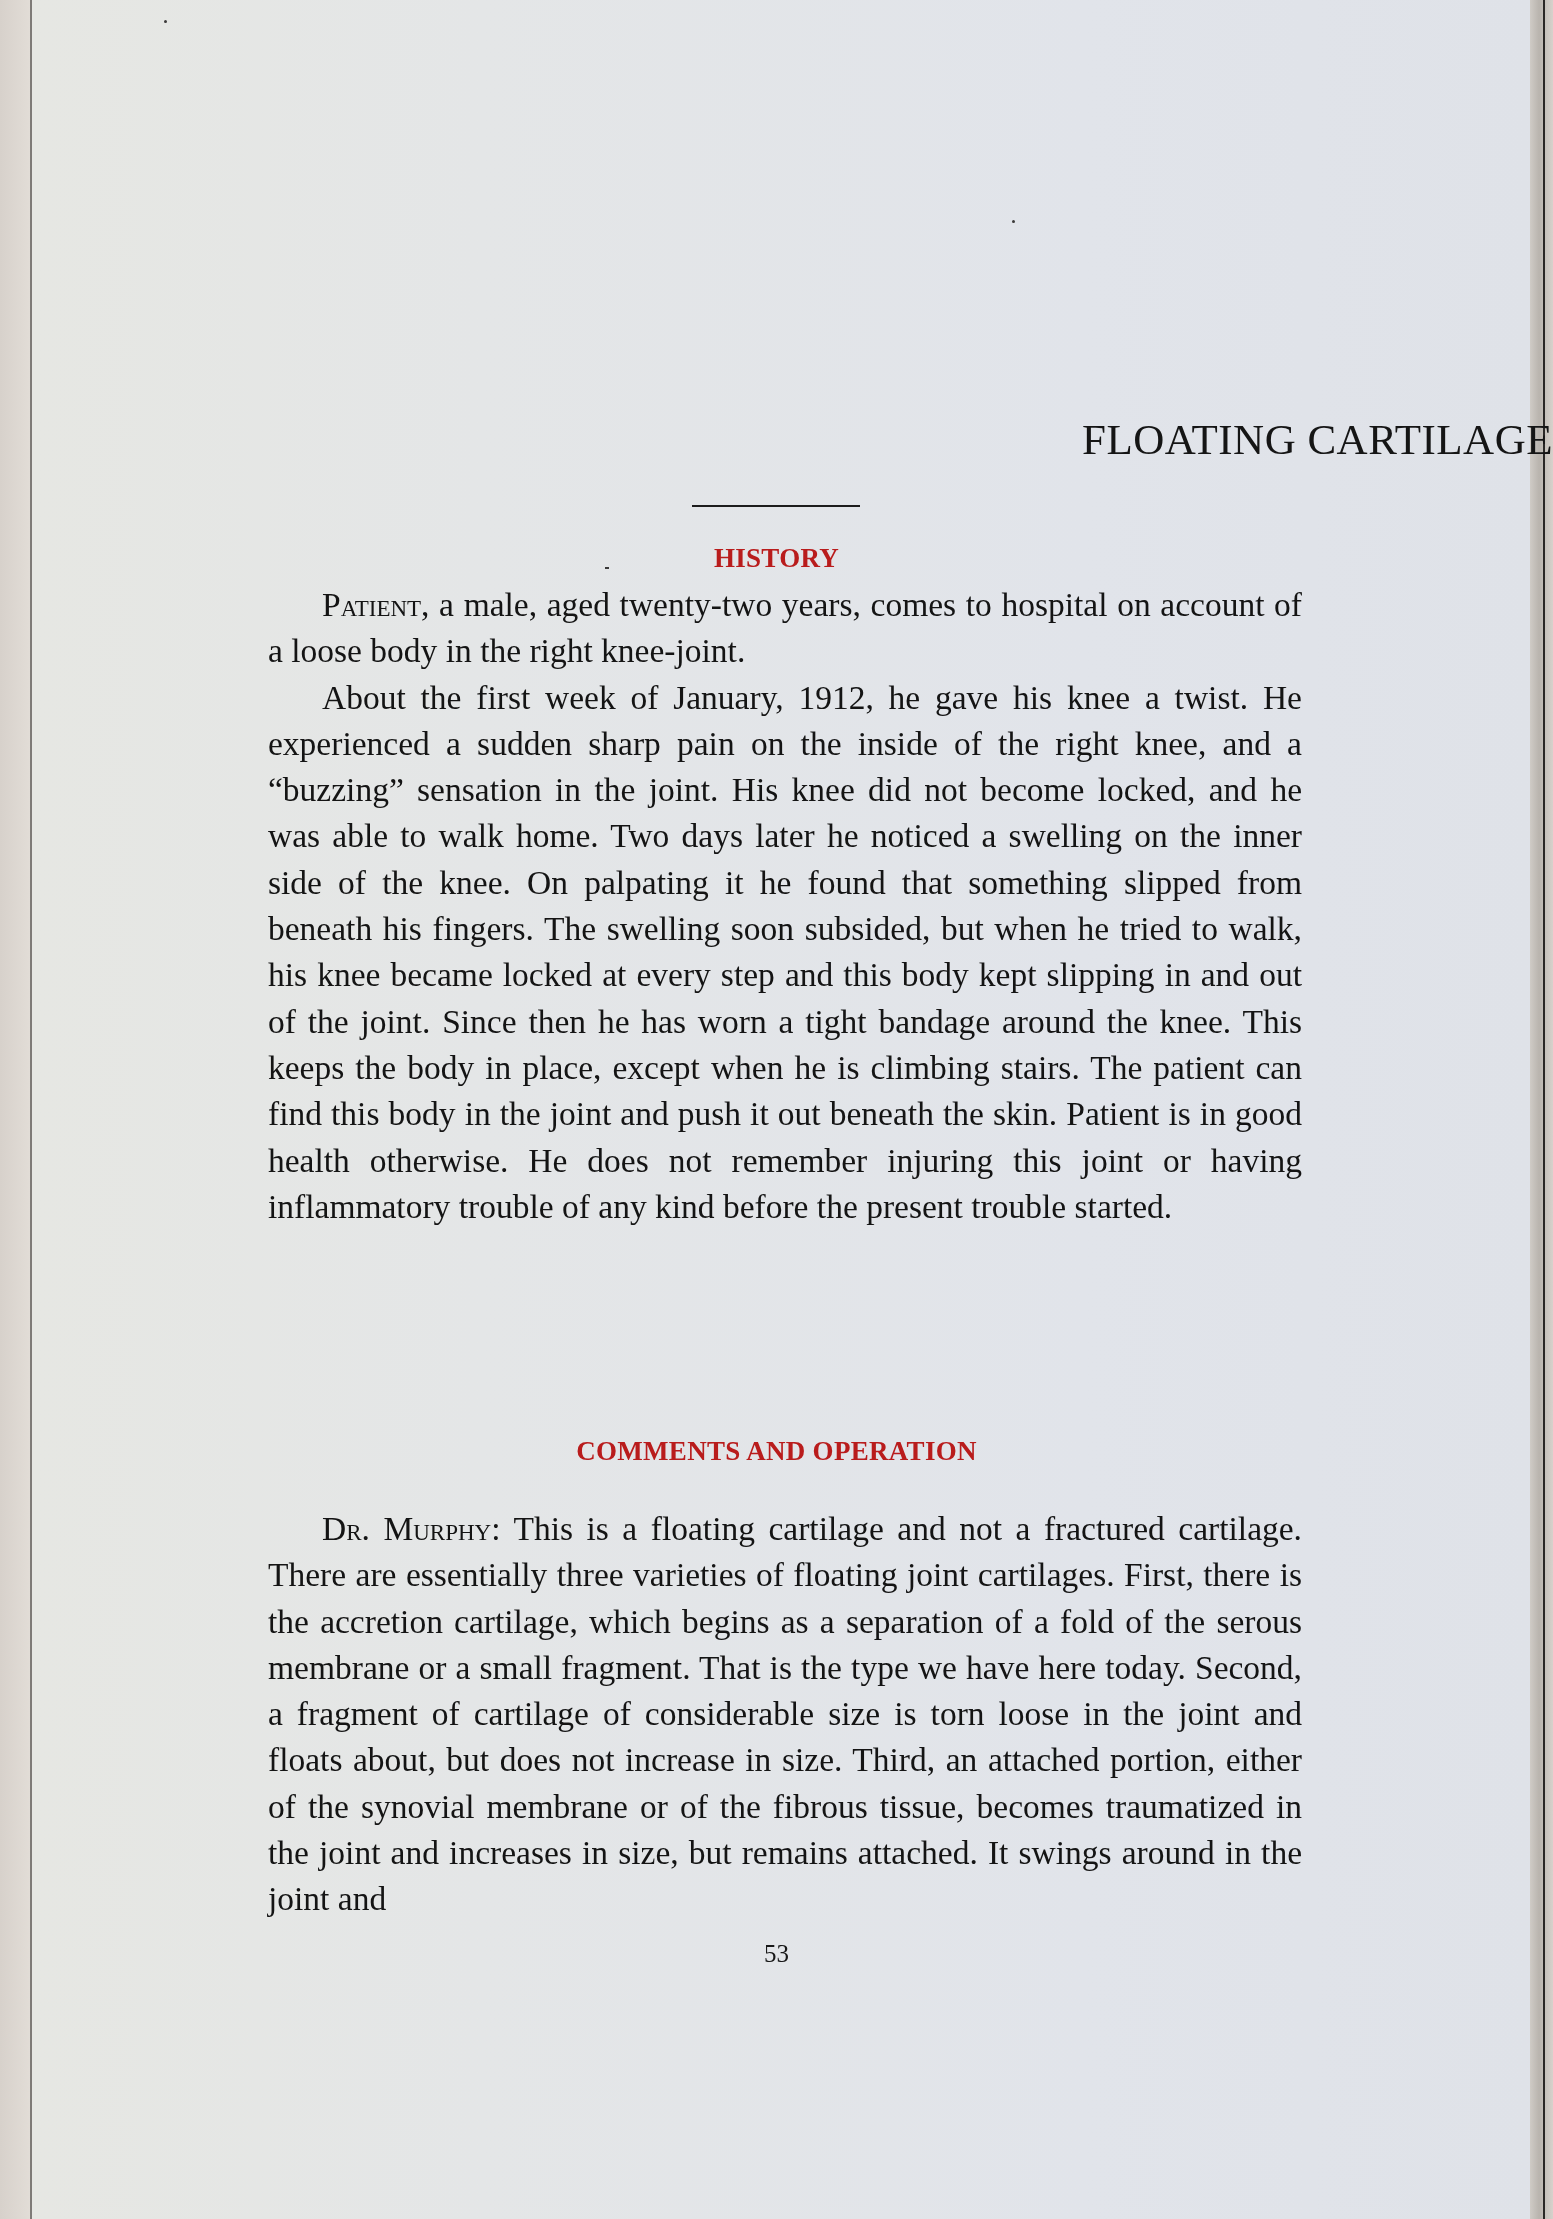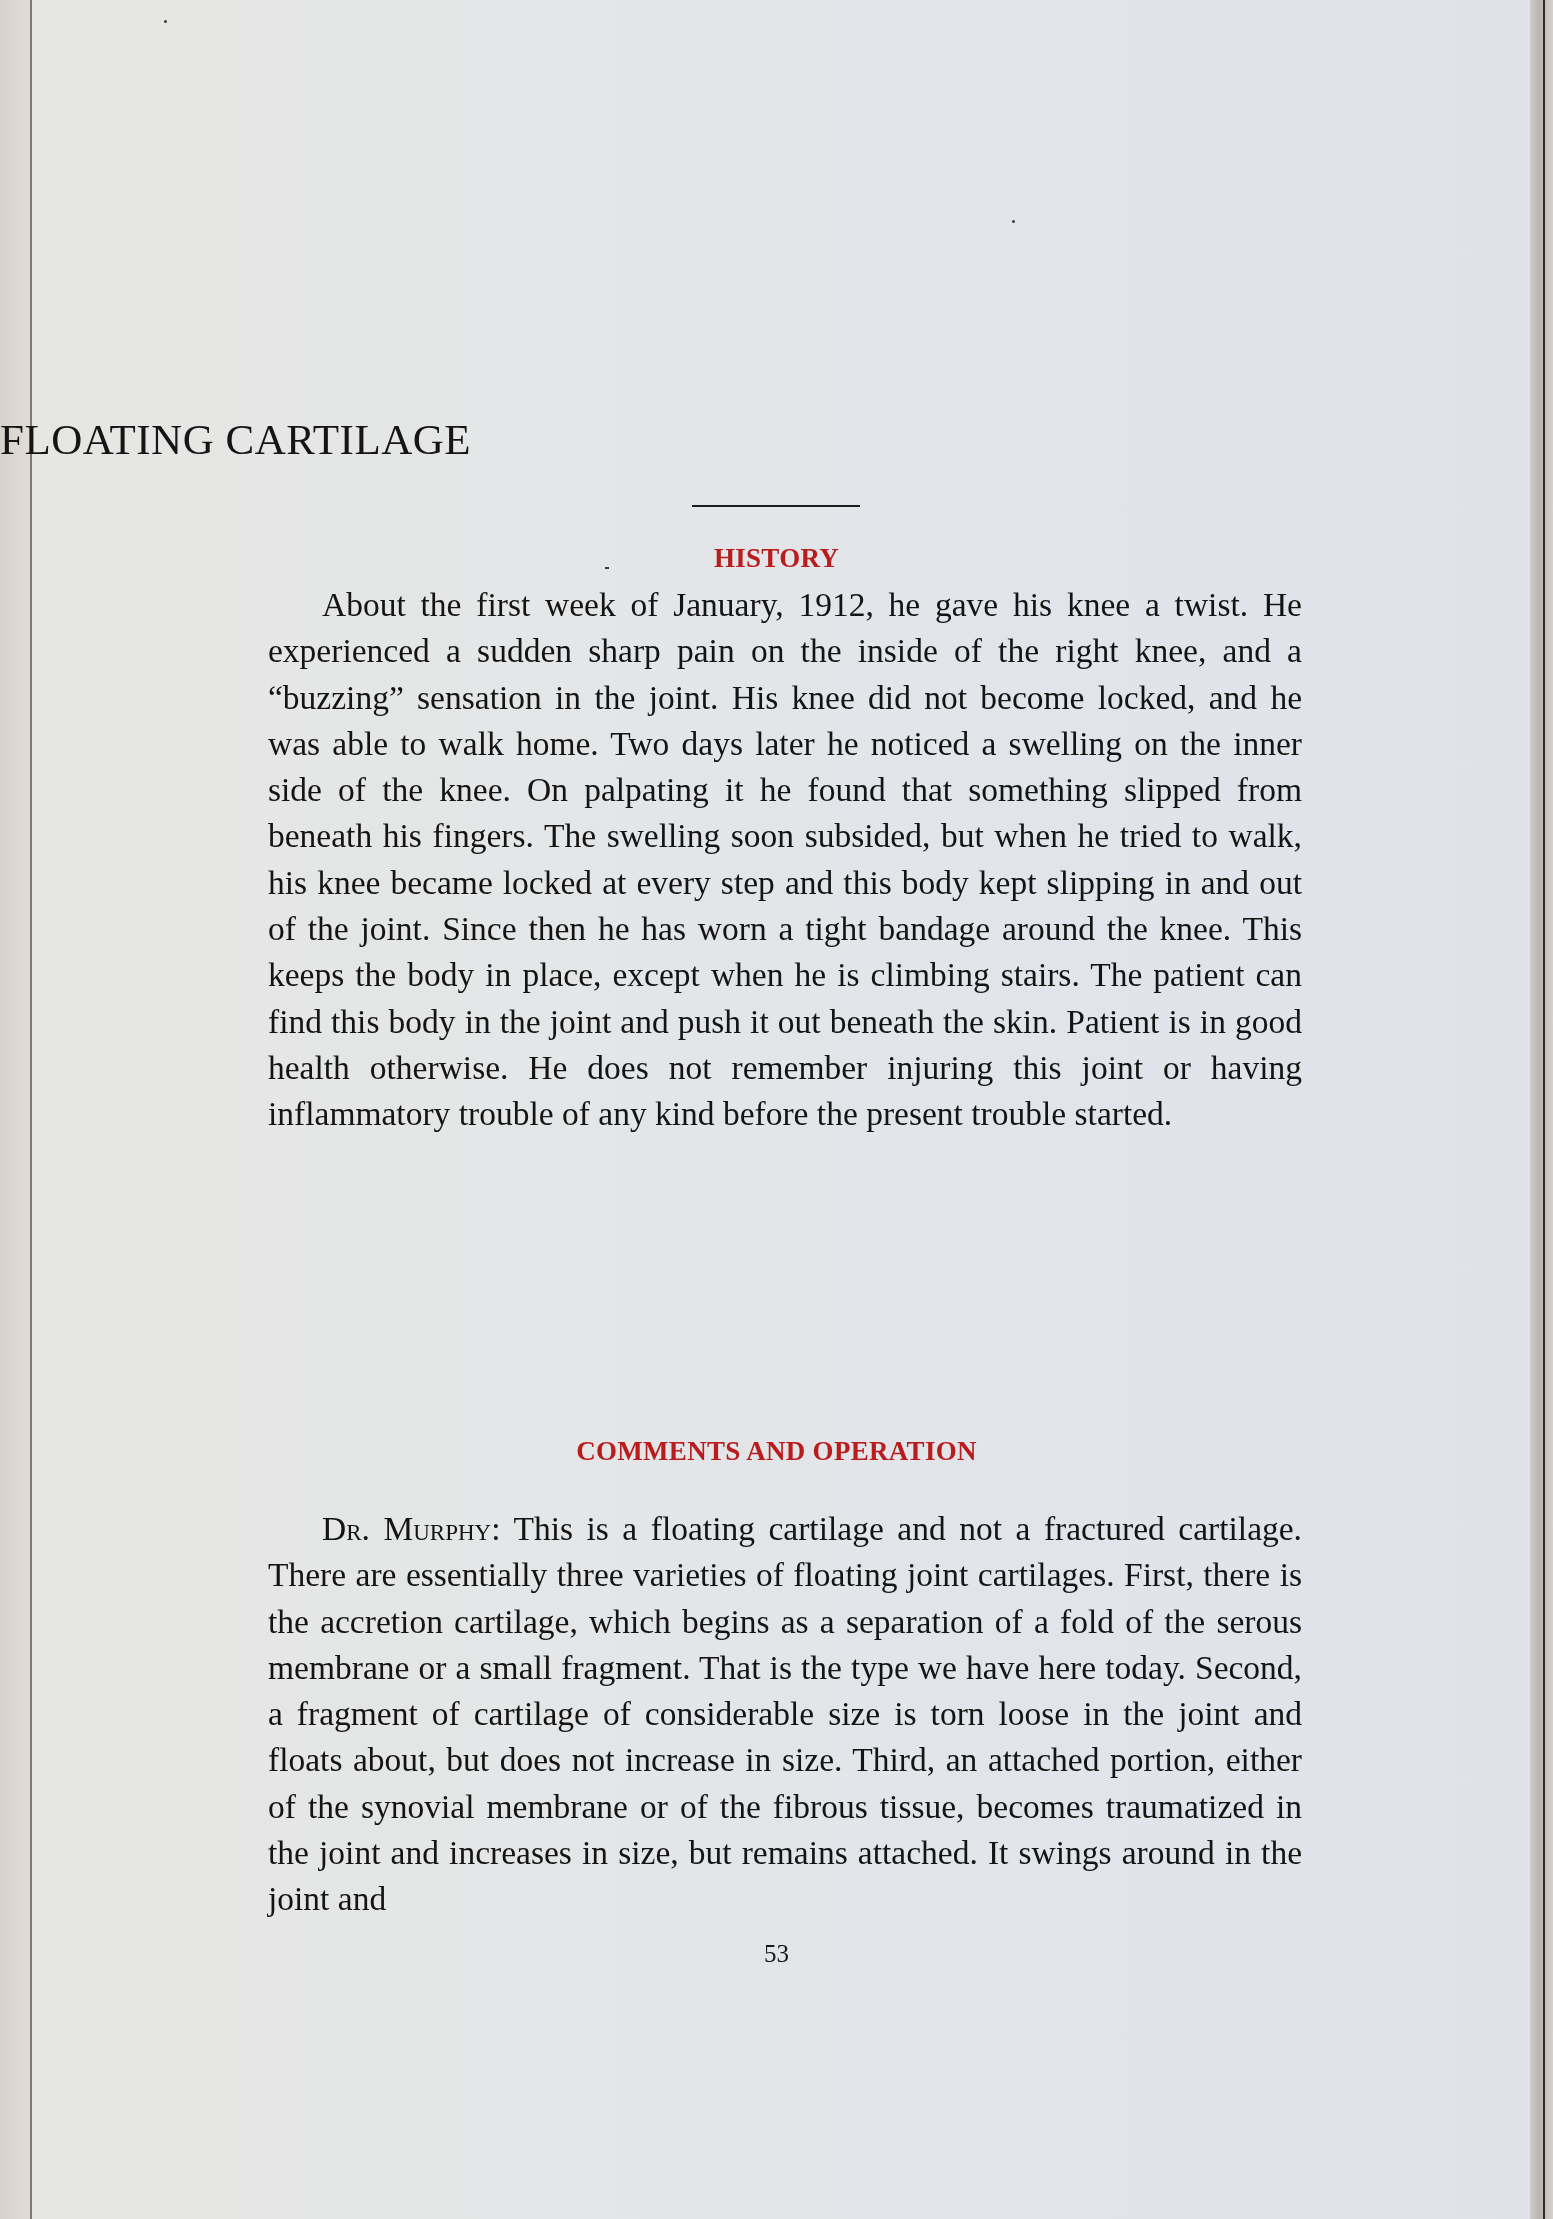--- a/index.html
+++ b/index.html
@@ -48,21 +48,21 @@
     .speck {
       position: absolute;
       width: 3px; height: 3px;
       border-radius: 50%;
       background: #3b3a3a;
     }
     .title {
       position: absolute;
       left: 0; width: 1553px;
       top: 415px;
-      text-align: left;
+      text-align: right;
       font-size: 43px;
       letter-spacing: 0.5px;
       color: #151515;
       margin: 0;
       font-weight: normal;
     }
     .rule {
       position: absolute;
       left: 692px; top: 505px;
       width: 168px; height: 2px;
@@ -115,20 +115,21 @@
 <div class="speck" style="left:164px; top:20px;"></div>
 <div class="speck" style="left:1012px; top:220px;"></div>
 <div class="speck" style="left:605px; top:567px; width:4px; height:2px; border-radius:0;"></div>
 
 <h1 class="title">FLOATING CARTILAGE</h1>
 <div class="rule"></div>
 
 <h2 class="section-heading" style="top:543px;">HISTORY</h2>
 
 <div class="body-text" style="top:582px;">
+  <p><span class="smallcaps">Patient</span><span>, a male, aged twenty-two years, comes to hospital on account of a loose body in the right knee-joint.</span></p>
   <p><span>About the first week of January, 1912, he gave his knee a twist.  He experienced a sudden sharp pain on the inside of the right knee, and a “buzzing” sensation in the joint.  His knee did not become locked, and he was able to walk home.  Two days later he noticed a swelling on the inner side of the knee.  On palpating it he found that something slipped from beneath his fingers.  The swelling soon subsided, but when he tried to walk, his knee became locked at every step and this body kept slipping in and out of the joint.  Since then he has worn a tight bandage around the knee.  This keeps the body in place, except when he is climbing stairs.  The patient can find this body in the joint and push it out beneath the skin.  Patient is in good health otherwise.  He does not remember injuring this joint or having inflammatory trouble of any kind before the present trouble started.</span></p>
 </div>
 
 <h2 class="section-heading" style="top:1424px;margin-top:12px;">COMMENTS AND OPERATION</h2>
 
 <div class="body-text" style="top:1506px;">
   <p><span class="smallcaps">Dr. Murphy</span><span>:  This is a floating cartilage and not a fractured cartilage.  There are essentially three varieties of floating joint cartilages.  First, there is the accretion cartilage, which begins as a separation of a fold of the serous membrane or a small fragment.  That is the type we have here today.  Second, a fragment of cartilage of considerable size is torn loose in the joint and floats about, but does not increase in size.  Third, an attached portion, either of the synovial membrane or of the fibrous tissue, becomes traumatized in the joint and increases in size, but remains attached.  It swings around in the joint and</span></p>
 </div>
 
 <div class="page-number">53</div>

